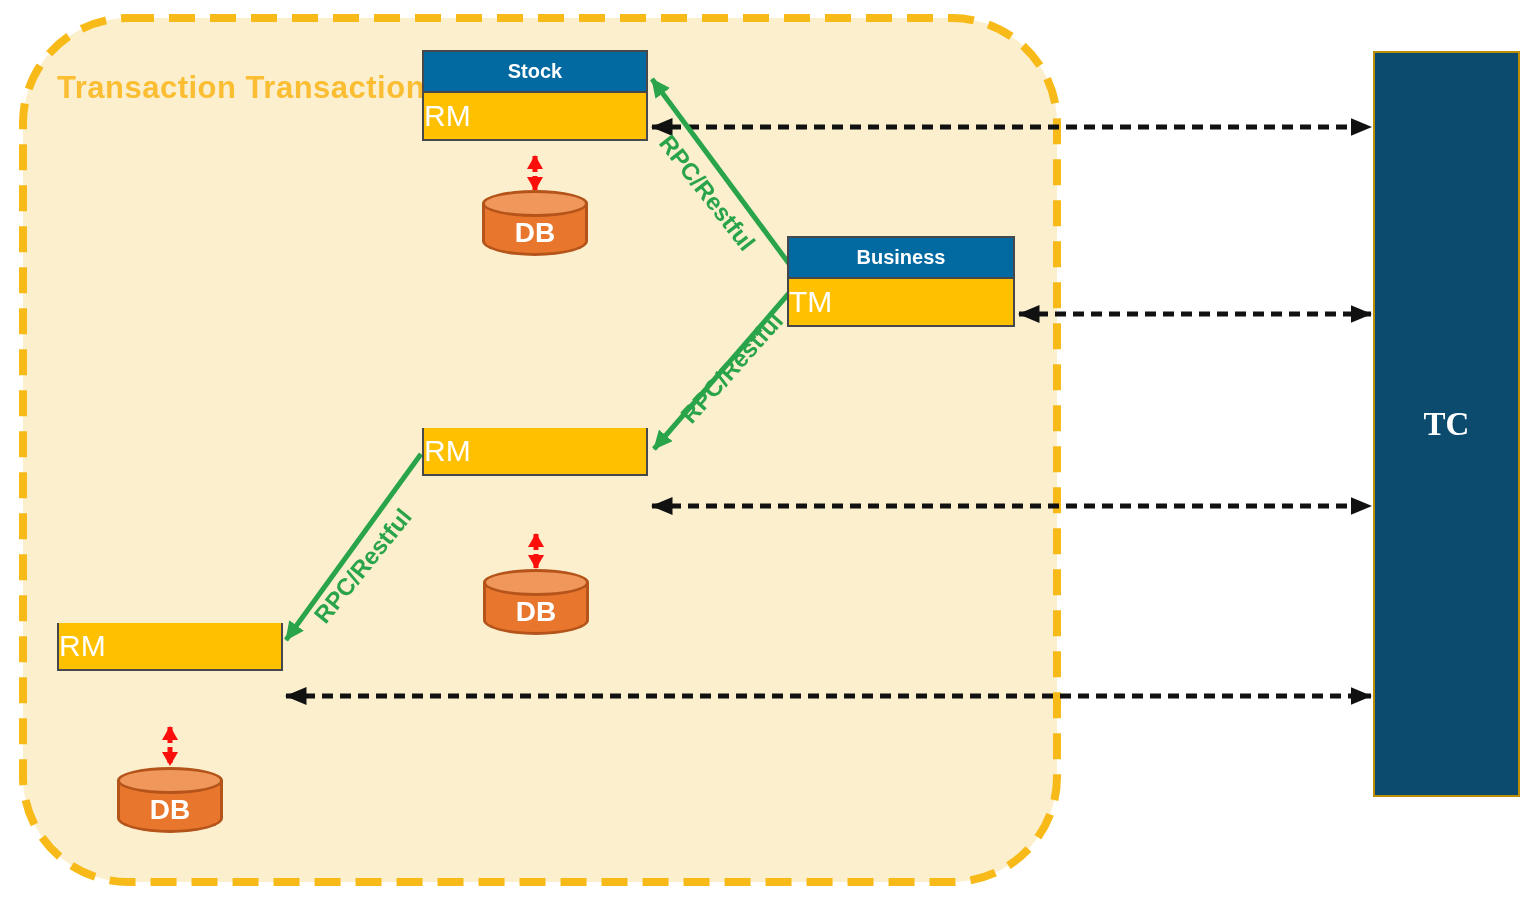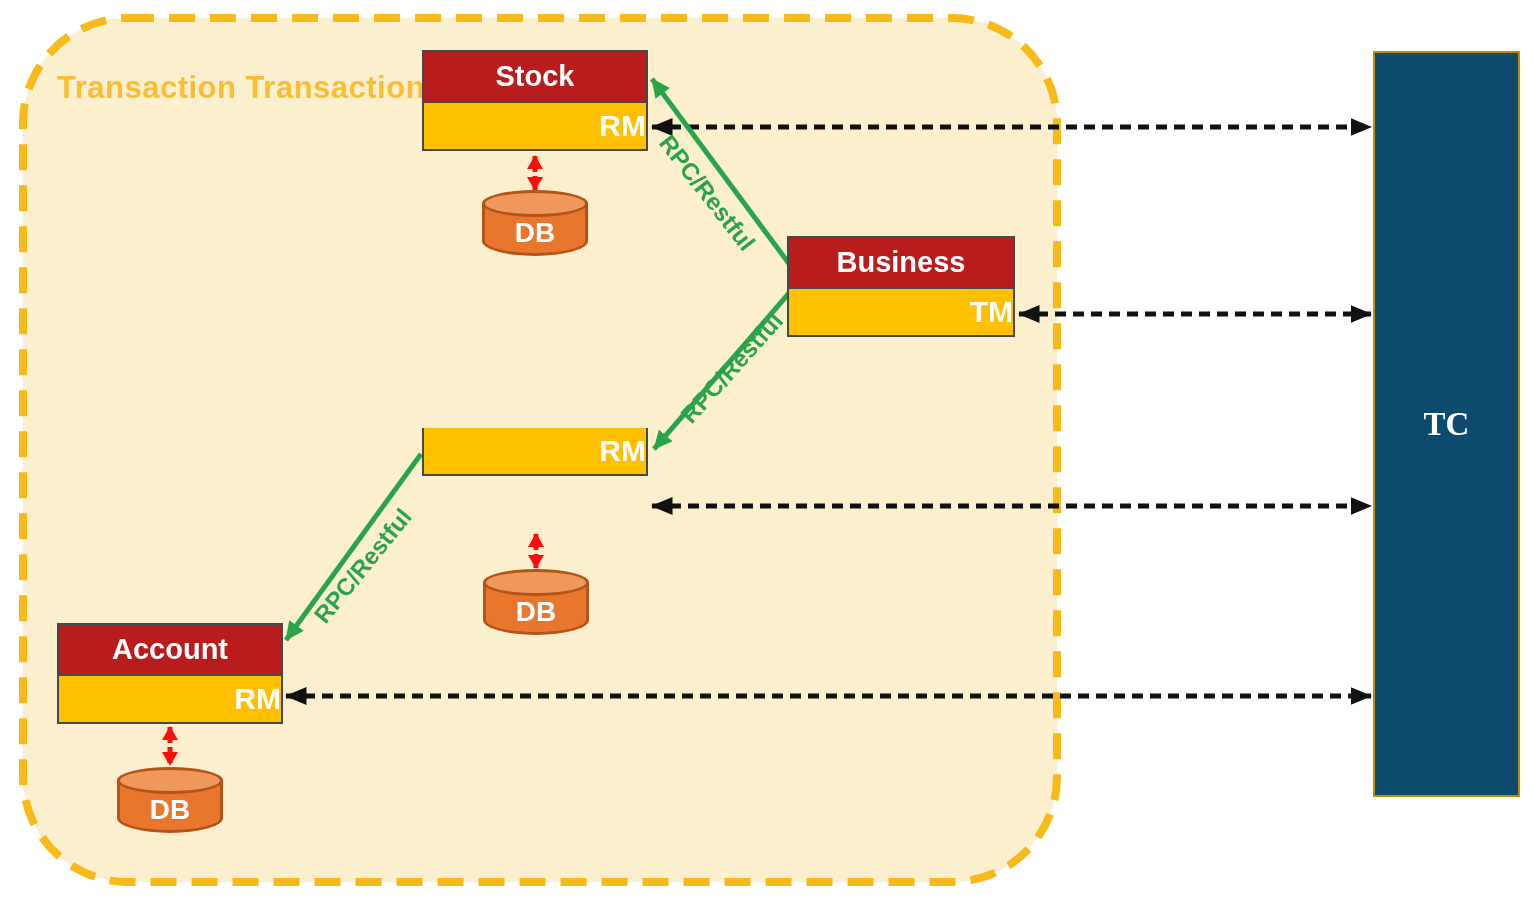--- a/index.html
+++ b/index.html
@@ -14,30 +14,30 @@
     white-space: nowrap;
   }
 
   .node { position: absolute; width: 226px; }
   #node-stock    { left: 422px; top: 50px; }
   #node-business { left: 787px; top: 236px; width: 228px; border-radius: 32px; }
   #node-order    { left: 422px; top: 428px; }
   #node-account  { left: 57px;  top: 623px; }
 
   .node-header {
-    box-sizing: border-box; height: 53px; background: #b91c1c;
+    box-sizing: border-box; height: 43px; background: #0369a1;
     border: 2px solid #46484b;
     display: flex; align-items: center; justify-content: center;
-    color: #ffffff; font-size: 29px; font-weight: bold;
+    color: #ffffff; font-size: 20px; font-weight: bold;
   }
   .node-layer {
     box-sizing: border-box; height: 48px; background: #FFC000;
     border: 2px solid #46484b; border-top: 0;
-    display: flex; align-items: center; justify-content: flex-end;
-    color: #ffffff; font-size: 30px; font-weight: bold;
+    display: flex; align-items: center; justify-content: flex-start;
+    color: #ffffff; font-size: 30px; font-weight: normal;
   }
 
   .db { position: absolute; width: 106px; height: 66px; }
   #db-stock   { left: 482px; top: 190px; }
   #db-order   { left: 483px; top: 569px; }
   #db-account { left: 117px; top: 767px; }
   .db-top {
     position: absolute; left: 0; top: 0; width: 106px; height: 27px;
     box-sizing: border-box; border-radius: 50%;
     background: #F0975C; border: 3px solid #B5541A; z-index: 2;
@@ -122,23 +122,20 @@
     </div>
   </div>
 
   <div class="node" id="node-order">
     <div class="node-layer">
       <span>RM</span>
     </div>
   </div>
 
   <div class="node" id="node-account">
-    <div class="node-header">
-      <span>Account</span>
-    </div>
     <div class="node-layer">
       <span>RM</span>
     </div>
   </div>
 
   <div class="db" id="db-stock">
     <div class="db-body"></div>
     <div class="db-top"></div>
     <div class="db-label">DB</div>
   </div>

